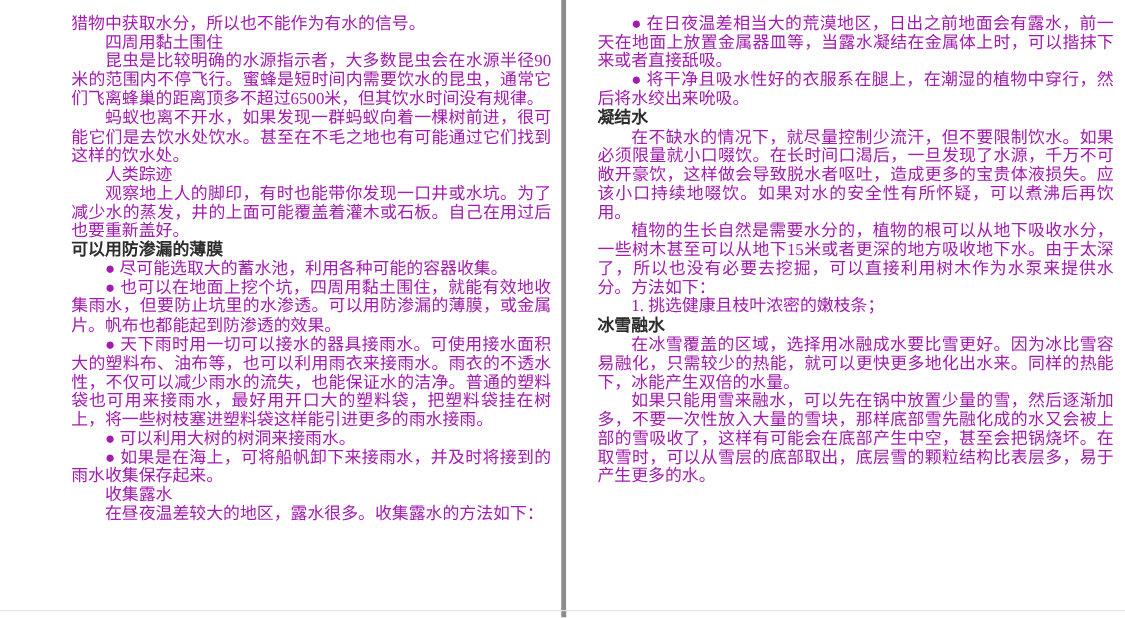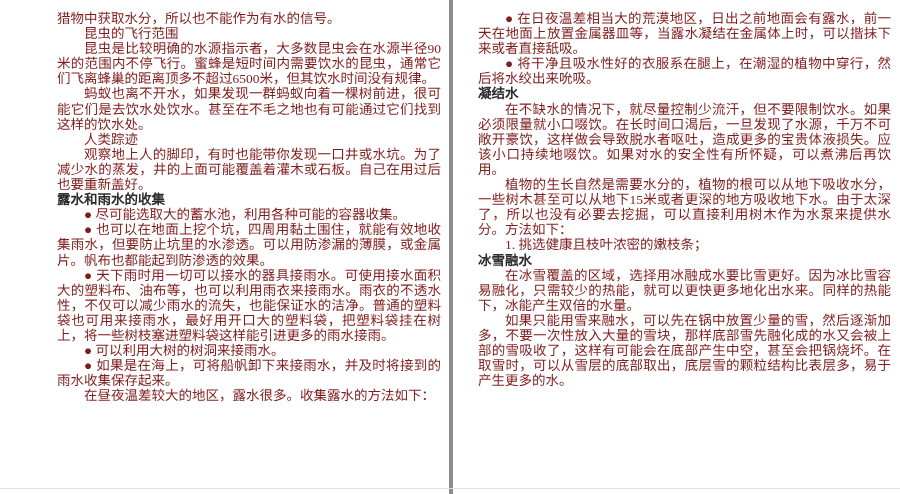--- a/index.html
+++ b/index.html
@@ -30,46 +30,47 @@
   }
   .bottom-rule {
     position: absolute;
     left: 0; top: 488px;
     width: 900px; height: 1px;
   }
   p.block {
     margin: 0;
     font-size: 13.5px;
     line-height: 15.1px;
-    color: #7f1d1d;
+    color: #a21caf;
     text-align: justify;
     text-justify: inter-ideograph;
     word-break: break-all;
   }
   p.paragraph, p.subheading, p.bullet, p.numbered { text-indent: 2em; }
   p.continued { text-indent: 0; }
   p.heading   { text-indent: 0; font-weight: bold; color: #2d2d2d; }
 </style>
 </head>
 <body>
 
 <div class="reader">
   <div class="page page-left" style="background: rgb(255, 255, 255);">
       <p class="block continued">猎物中获取水分，所以也不能作为有水的信号。</p>
-      <p class="block subheading">昆虫的飞行范围</p>
+      <p class="block subheading">四周用黏土围住</p>
       <p class="block paragraph">昆虫是比较明确的水源指示者，大多数昆虫会在水源半径90米的范围内不停飞行。蜜蜂是短时间内需要饮水的昆虫，通常它们飞离蜂巢的距离顶多不超过6500米，但其饮水时间没有规律。</p>
       <p class="block paragraph">蚂蚁也离不开水，如果发现一群蚂蚁向着一棵树前进，很可能它们是去饮水处饮水。甚至在不毛之地也有可能通过它们找到这样的饮水处。</p>
       <p class="block subheading">人类踪迹</p>
       <p class="block paragraph">观察地上人的脚印，有时也能带你发现一口井或水坑。为了减少水的蒸发，井的上面可能覆盖着灌木或石板。自己在用过后也要重新盖好。</p>
-      <p class="block heading">露水和雨水的收集</p>
+      <p class="block heading">可以用防渗漏的薄膜</p>
       <p class="block bullet">● 尽可能选取大的蓄水池，利用各种可能的容器收集。</p>
       <p class="block bullet">● 也可以在地面上挖个坑，四周用黏土围住，就能有效地收集雨水，但要防止坑里的水渗透。可以用防渗漏的薄膜，或金属片。帆布也都能起到防渗透的效果。</p>
       <p class="block bullet">● 天下雨时用一切可以接水的器具接雨水。可使用接水面积大的塑料布、油布等，也可以利用雨衣来接雨水。雨衣的不透水性，不仅可以减少雨水的流失，也能保证水的洁净。普通的塑料袋也可用来接雨水，最好用开口大的塑料袋，把塑料袋挂在树上，将一些树枝塞进塑料袋这样能引进更多的雨水接雨。</p>
       <p class="block bullet">● 可以利用大树的树洞来接雨水。</p>
       <p class="block bullet">● 如果是在海上，可将船帆卸下来接雨水，并及时将接到的雨水收集保存起来。</p>
+      <p class="block subheading">收集露水</p>
       <p class="block paragraph">在昼夜温差较大的地区，露水很多。收集露水的方法如下：</p>
     </div>
 
   <div class="divider" style="background: rgb(140, 140, 140);"></div>
 
   <div class="page page-right" style="background: rgb(255, 255, 255);">
       <p class="block bullet">● 在日夜温差相当大的荒漠地区，日出之前地面会有露水，前一天在地面上放置金属器皿等，当露水凝结在金属体上时，可以揩抹下来或者直接舐吸。</p>
       <p class="block bullet">● 将干净且吸水性好的衣服系在腿上，在潮湿的植物中穿行，然后将水绞出来吮吸。</p>
       <p class="block heading">凝结水</p>
       <p class="block paragraph">在不缺水的情况下，就尽量控制少流汗，但不要限制饮水。如果必须限量就小口啜饮。在长时间口渴后，一旦发现了水源，千万不可敞开豪饮，这样做会导致脱水者呕吐，造成更多的宝贵体液损失。应该小口持续地啜饮。如果对水的安全性有所怀疑，可以煮沸后再饮用。</p>

